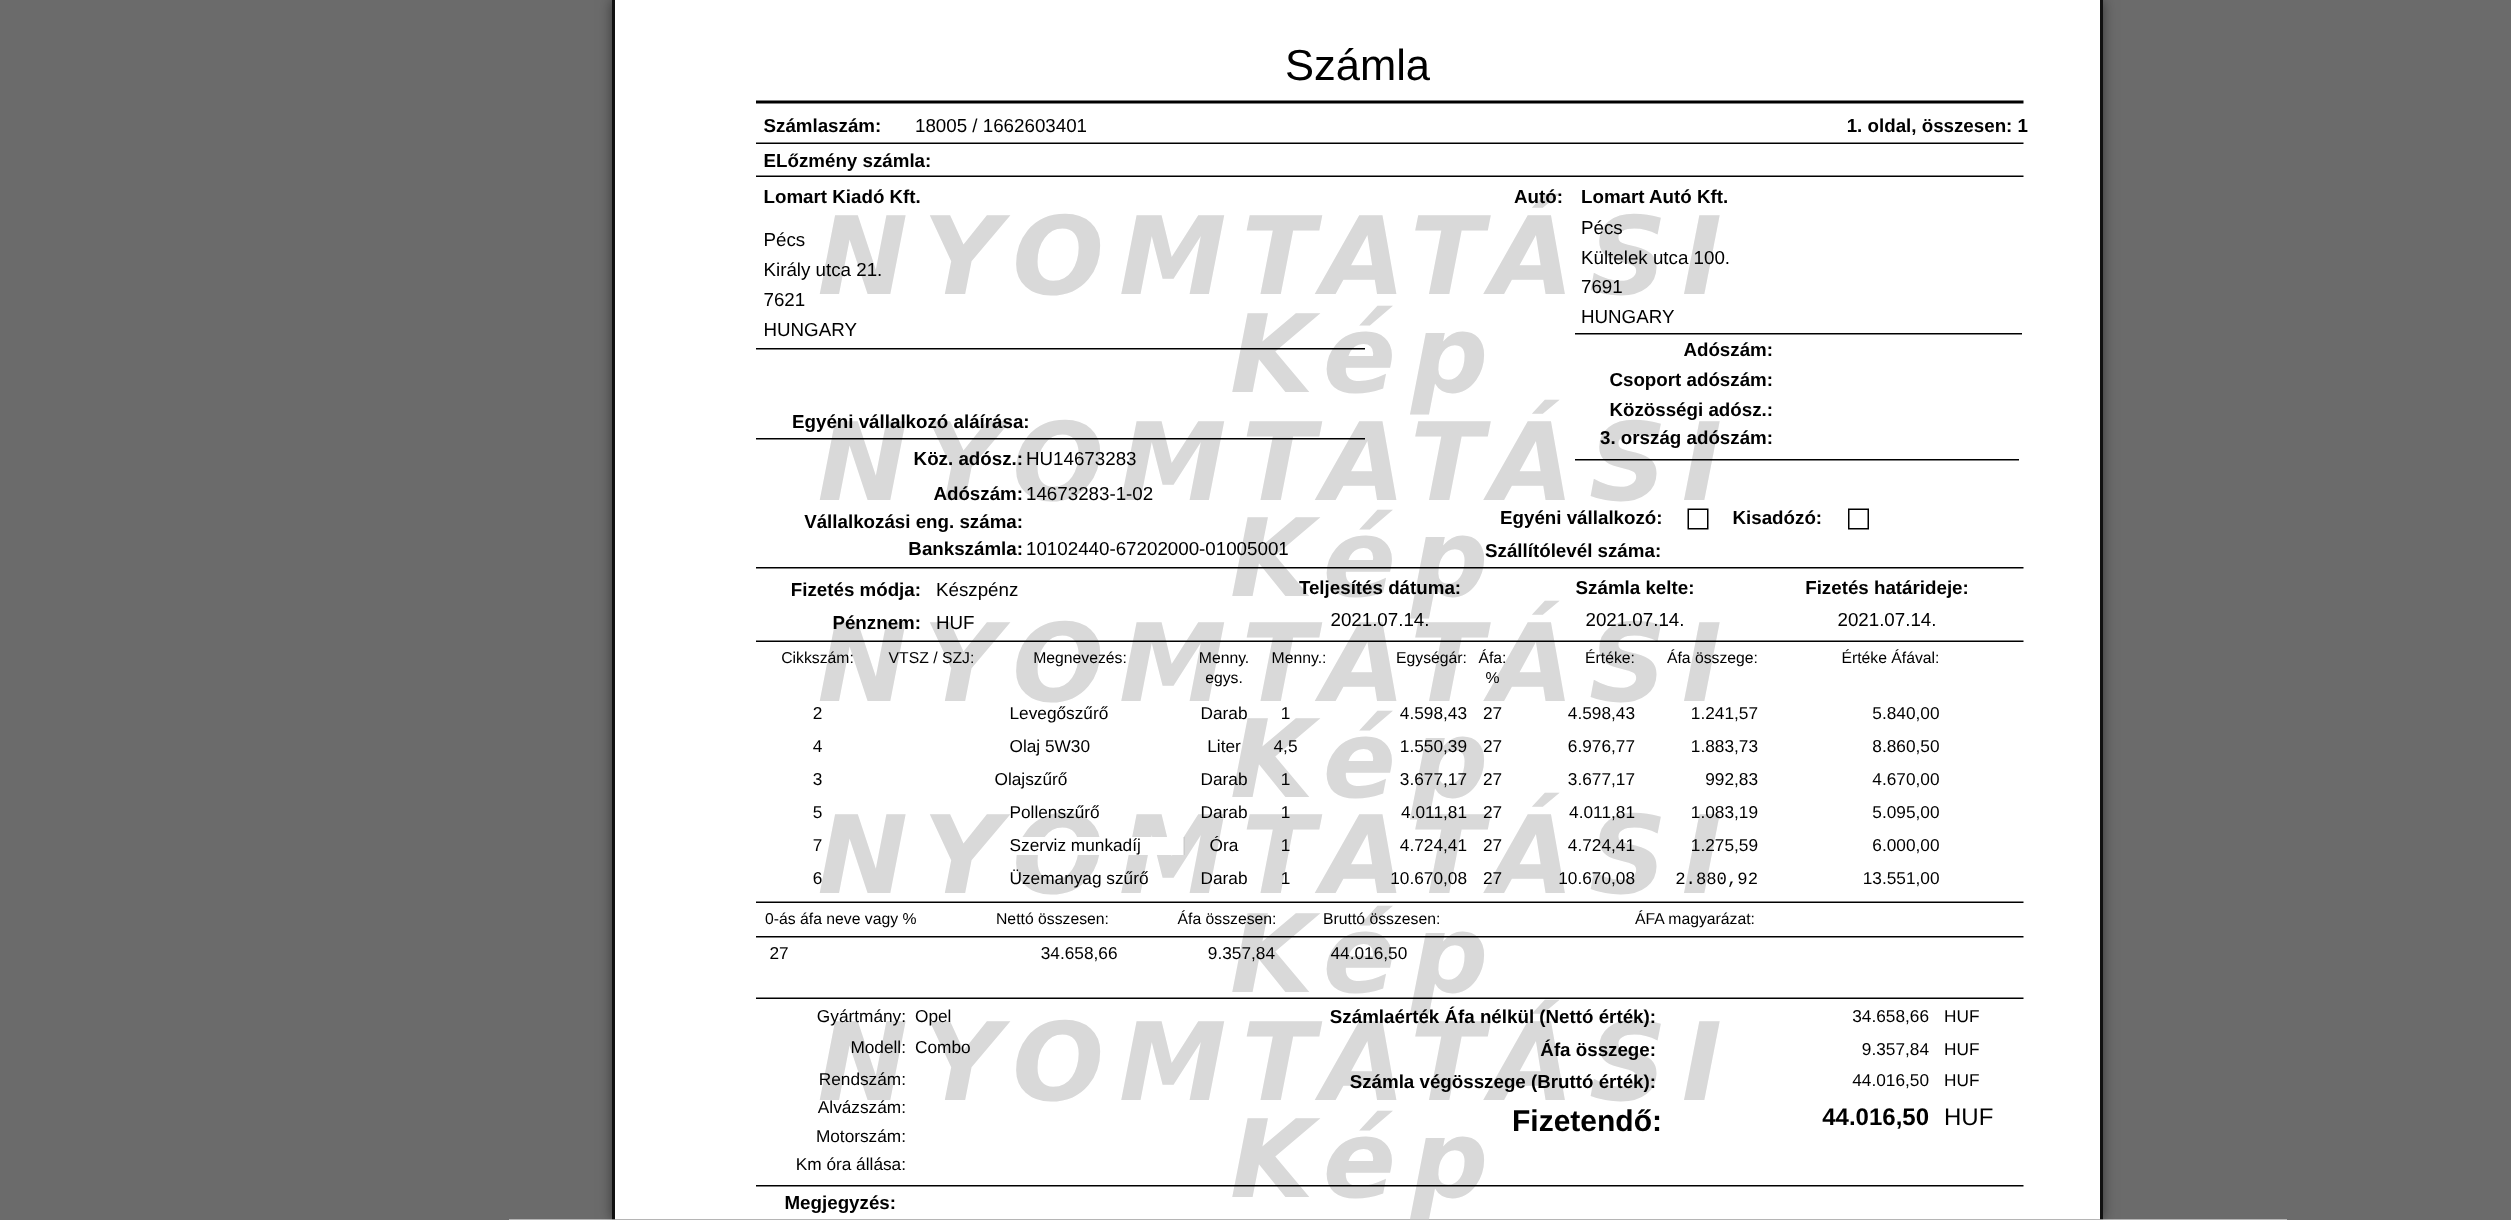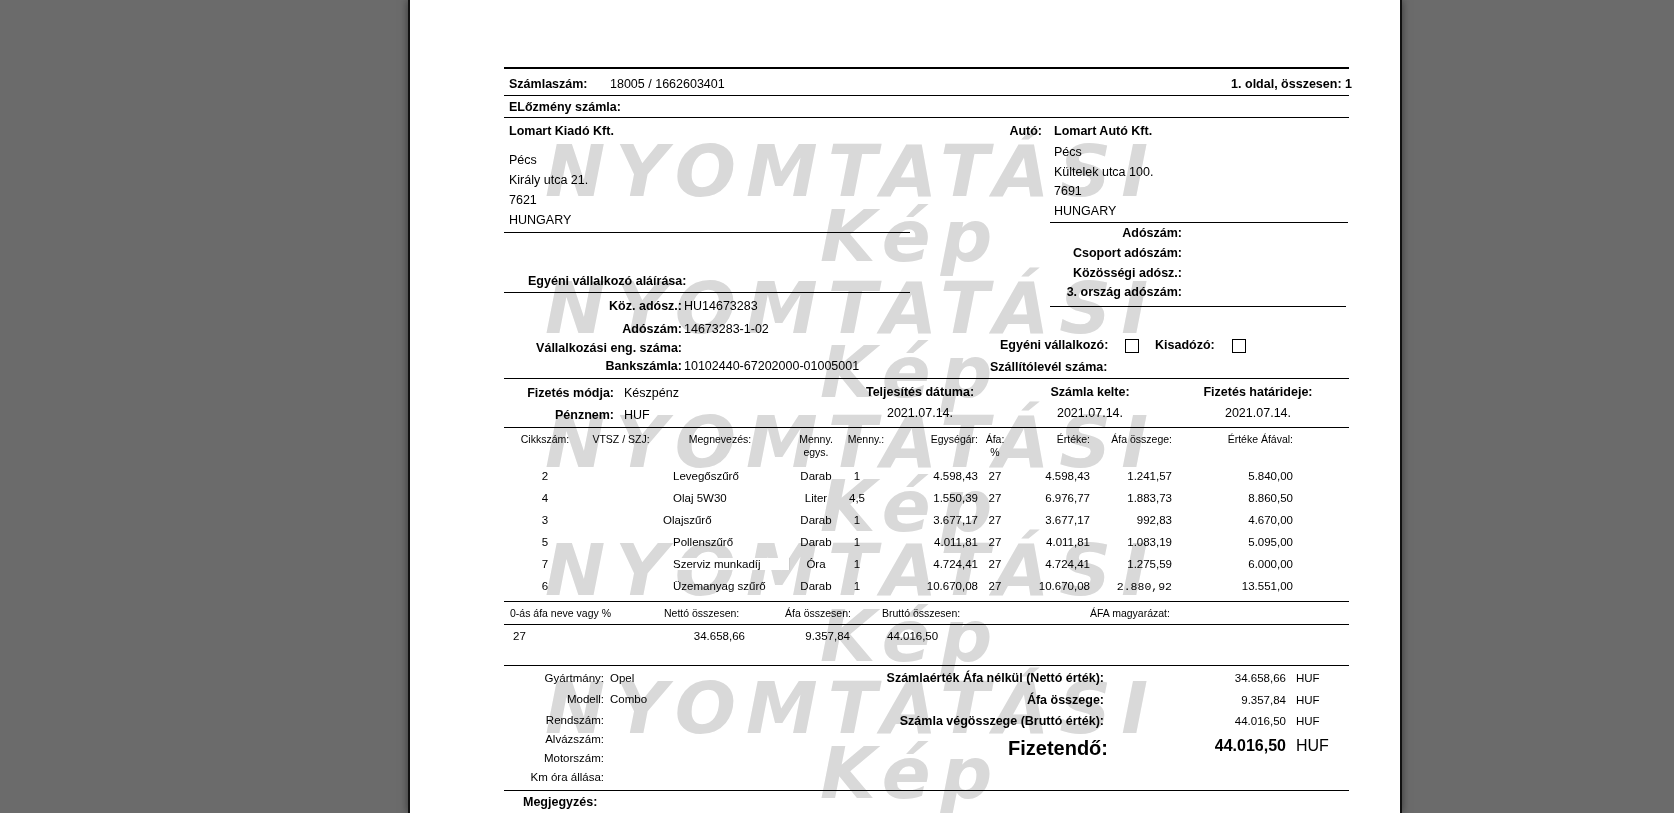--- a/index.html
+++ b/index.html
@@ -31,20 +31,21 @@
   <div class="wm" style="left:135px;top:272px;">NYOMTATÁSI</div>
   <div class="wm" style="left:410px;top:336px;">Kép</div>
   <div class="wm" style="left:135px;top:406px;">NYOMTATÁSI</div>
   <div class="wm" style="left:410px;top:470px;">Kép</div>
   <div class="wm" style="left:135px;top:534px;">NYOMTATÁSI</div>
   <div class="wm" style="left:410px;top:600px;">Kép</div>
   <div class="wm" style="left:135px;top:672px;">NYOMTATÁSI</div>
   <div class="wm" style="left:410px;top:737px;">Kép</div>
 
   <div class="content">
+    <div class="title">Számla</div>
 
     <div class="hl" style="left:94px;width:845px;top:67px;border-top-width:2.5px;"></div>
     <div class="abs b f12" style="left:99px;top:77px;">Számlaszám:</div>
     <div class="abs f12" style="left:200px;top:77px;">18005 / 1662603401</div>
     <div class="abs f12 r" style="right:48px;top:77px;font-weight:bold;">1. oldal, összesen: 1</div>
     <div class="hl" style="left:94px;width:845px;top:95px;"></div>
     <div class="abs b f12" style="left:99px;top:100px;">ELőzmény számla:</div>
     <div class="hl" style="left:94px;width:845px;top:117px;"></div>
 
     <div class="abs b f12" style="left:99px;top:124px;">Lomart Kiadó Kft.</div>

